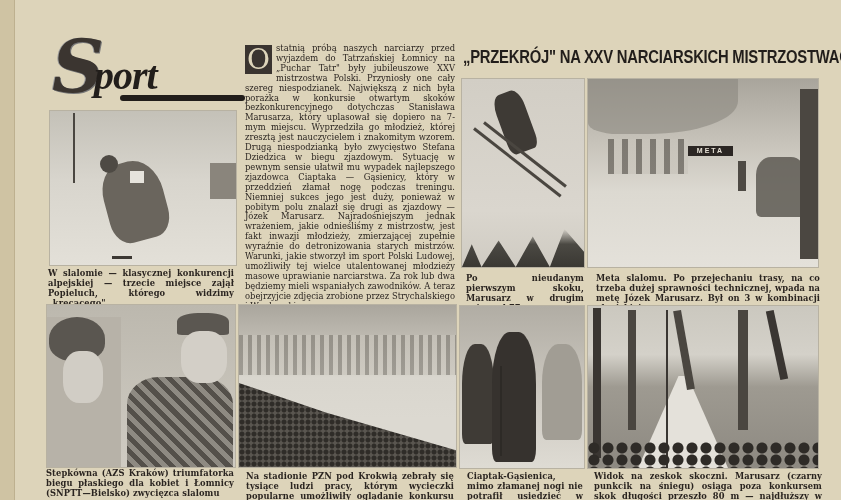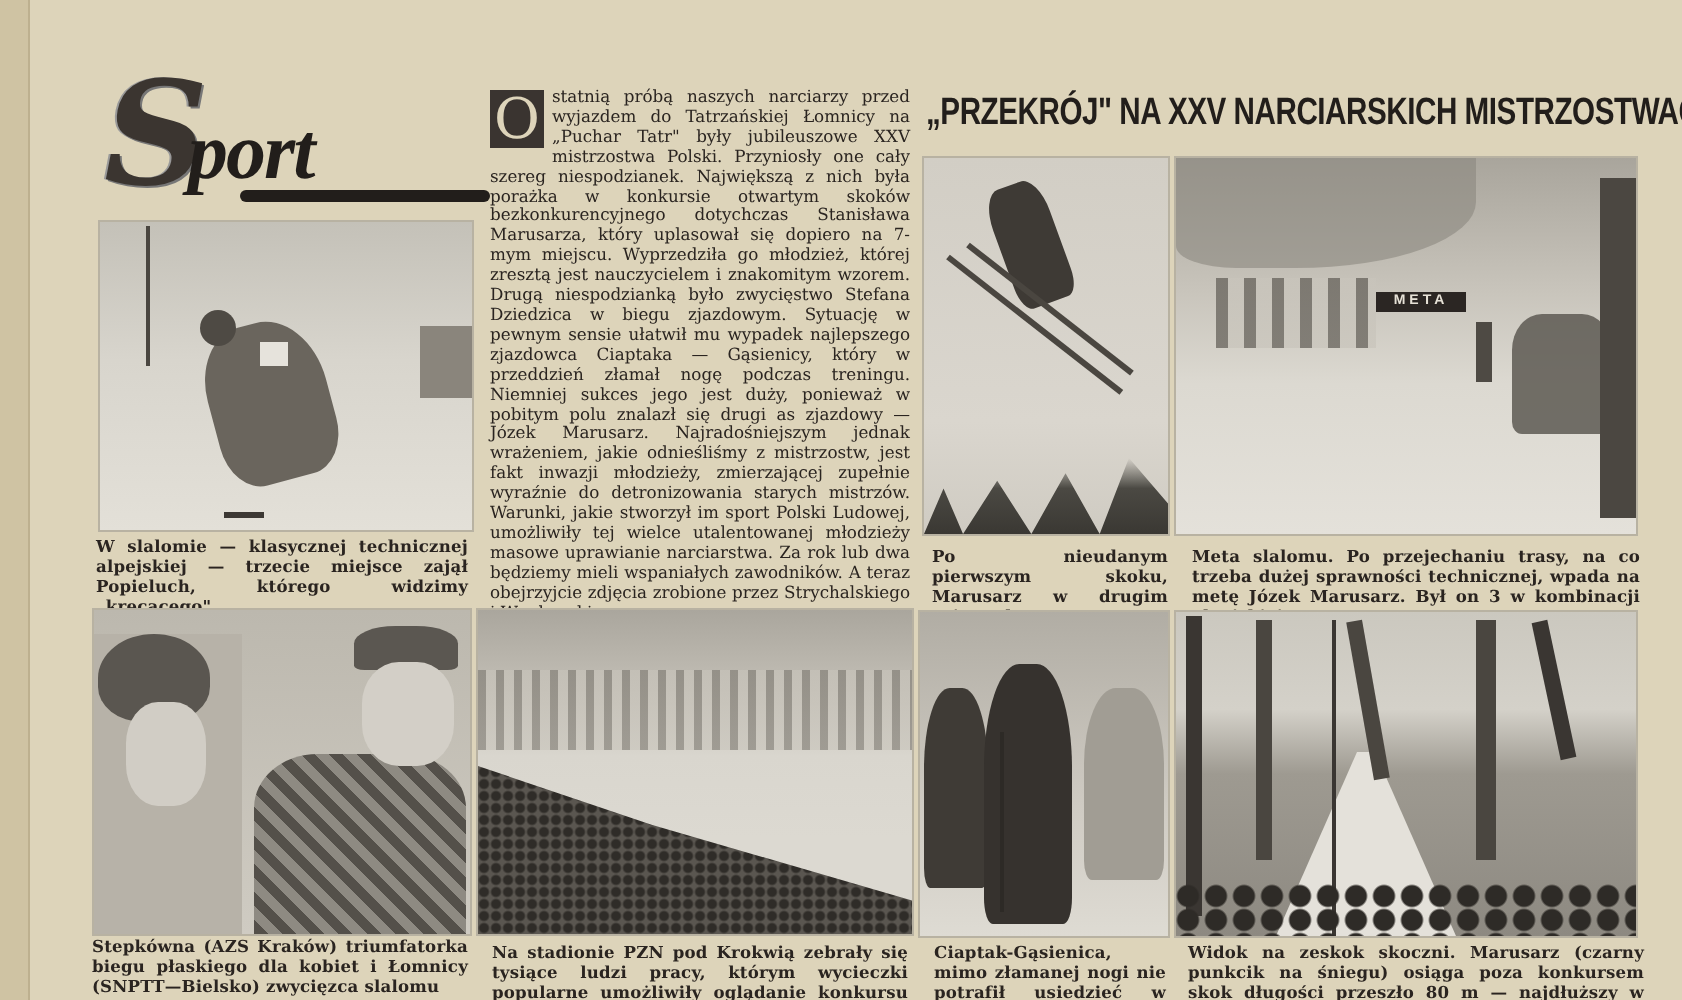--- a/index.html
+++ b/index.html
@@ -87,21 +87,21 @@
 </div>
 
 <div class="photo" style="left:49px;top:110px;width:186px;height:154px;background:linear-gradient(180deg,#c4c1b8 0%,#d8d5cd 45%,#e3e0d8 100%);">
   <div class="shape" style="left:55px;top:50px;width:60px;height:80px;background:#6a655d;border-radius:40% 45% 30% 30%;transform:rotate(-15deg);"></div>
   <div class="shape" style="left:50px;top:44px;width:18px;height:18px;background:#4e4a44;border-radius:50%;"></div>
   <div class="shape" style="left:80px;top:60px;width:14px;height:12px;background:#e6e3dc;"></div>
   <div class="shape" style="left:160px;top:52px;width:26px;height:36px;background:#8a857c;"></div>
   <div class="shape" style="left:23px;top:2px;width:2px;height:70px;background:#4a4640;"></div>
   <div class="shape" style="left:62px;top:145px;width:20px;height:3px;background:#3c3833;"></div>
 </div>
-<div class="caption" style="left:48px;top:268px;width:186px;">W slalomie — klasycznej technicznej alpejskiej — trzecie miejsce zajął Popieluch, którego widzimy „kręcącego"</div>
+<div class="caption" style="left:48px;top:268px;width:186px;">W slalomie — klasycznej konkurencji alpejskiej — trzecie miejsce zajął Popieluch, którego widzimy „kręcącego"</div>
 
 <div class="article">
   <span class="dropcap">O</span>
   <span>statnią próbą naszych narciarzy przed wyjazdem do Tatrzańskiej Łomnicy na „Puchar Tatr" były jubileuszowe XXV mistrzostwa Polski. Przyniosły one cały szereg niespodzianek. Największą z nich była porażka w konkursie otwartym skoków bezkonkurencyjnego dotychczas Stanisława Marusarza, który uplasował się dopiero na 7-mym miejscu. Wyprzedziła go młodzież, której zresztą jest nauczycielem i znakomitym wzorem. Drugą niespodzianką było zwycięstwo Stefana Dziedzica w biegu zjazdowym. Sytuację w pewnym sensie ułatwił mu wypadek najlepszego zjazdowca Ciaptaka — Gąsienicy, który w przeddzień złamał nogę podczas treningu. Niemniej sukces jego jest duży, ponieważ w pobitym polu znalazł się drugi as zjazdowy — Józek Marusarz. Najradośniejszym jednak wrażeniem, jakie odnieśliśmy z mistrzostw, jest fakt inwazji młodzieży, zmierzającej zupełnie wyraźnie do detronizowania starych mistrzów. Warunki, jakie stworzył im sport Polski Ludowej, umożliwiły tej wielce utalentowanej młodzieży masowe uprawianie narciarstwa. Za rok lub dwa będziemy mieli wspaniałych zawodników. A teraz obejrzyjcie zdjęcia zrobione przez Strychalskiego i Węglowskiego.</span>
 </div>
 
 <div class="headline">„PRZEKRÓJ" NA XXV NARCIARSKICH MISTRZOSTWACH POLSKI</div>
 
 <div class="photo" style="left:461px;top:78px;width:122px;height:188px;background:linear-gradient(180deg,#d2cec5 0%,#dad6ce 70%,#cfcbc2 100%);">
   <div class="shape" style="left:38px;top:12px;width:30px;height:62px;background:#3e3a35;border-radius:30% 30% 20% 20%;transform:rotate(-20deg);"></div>

